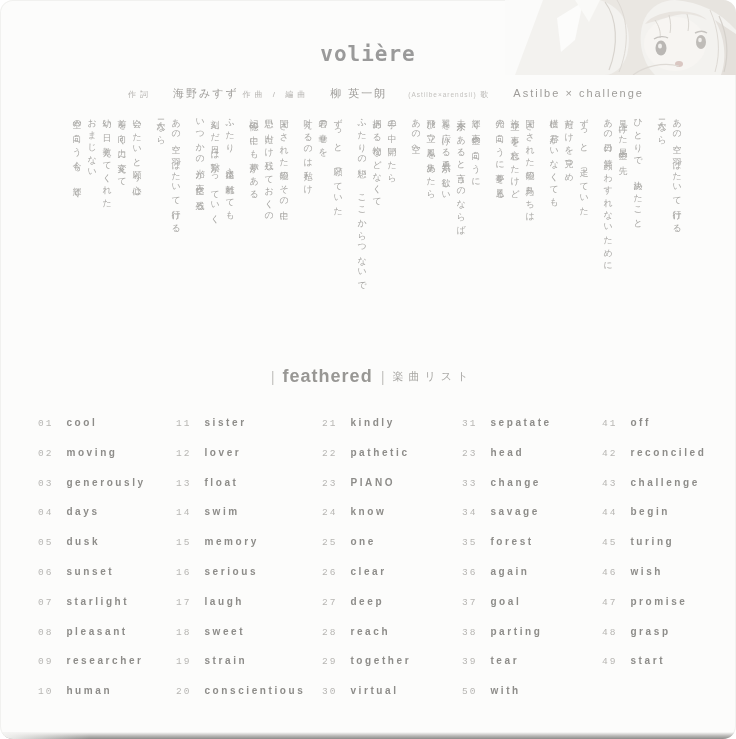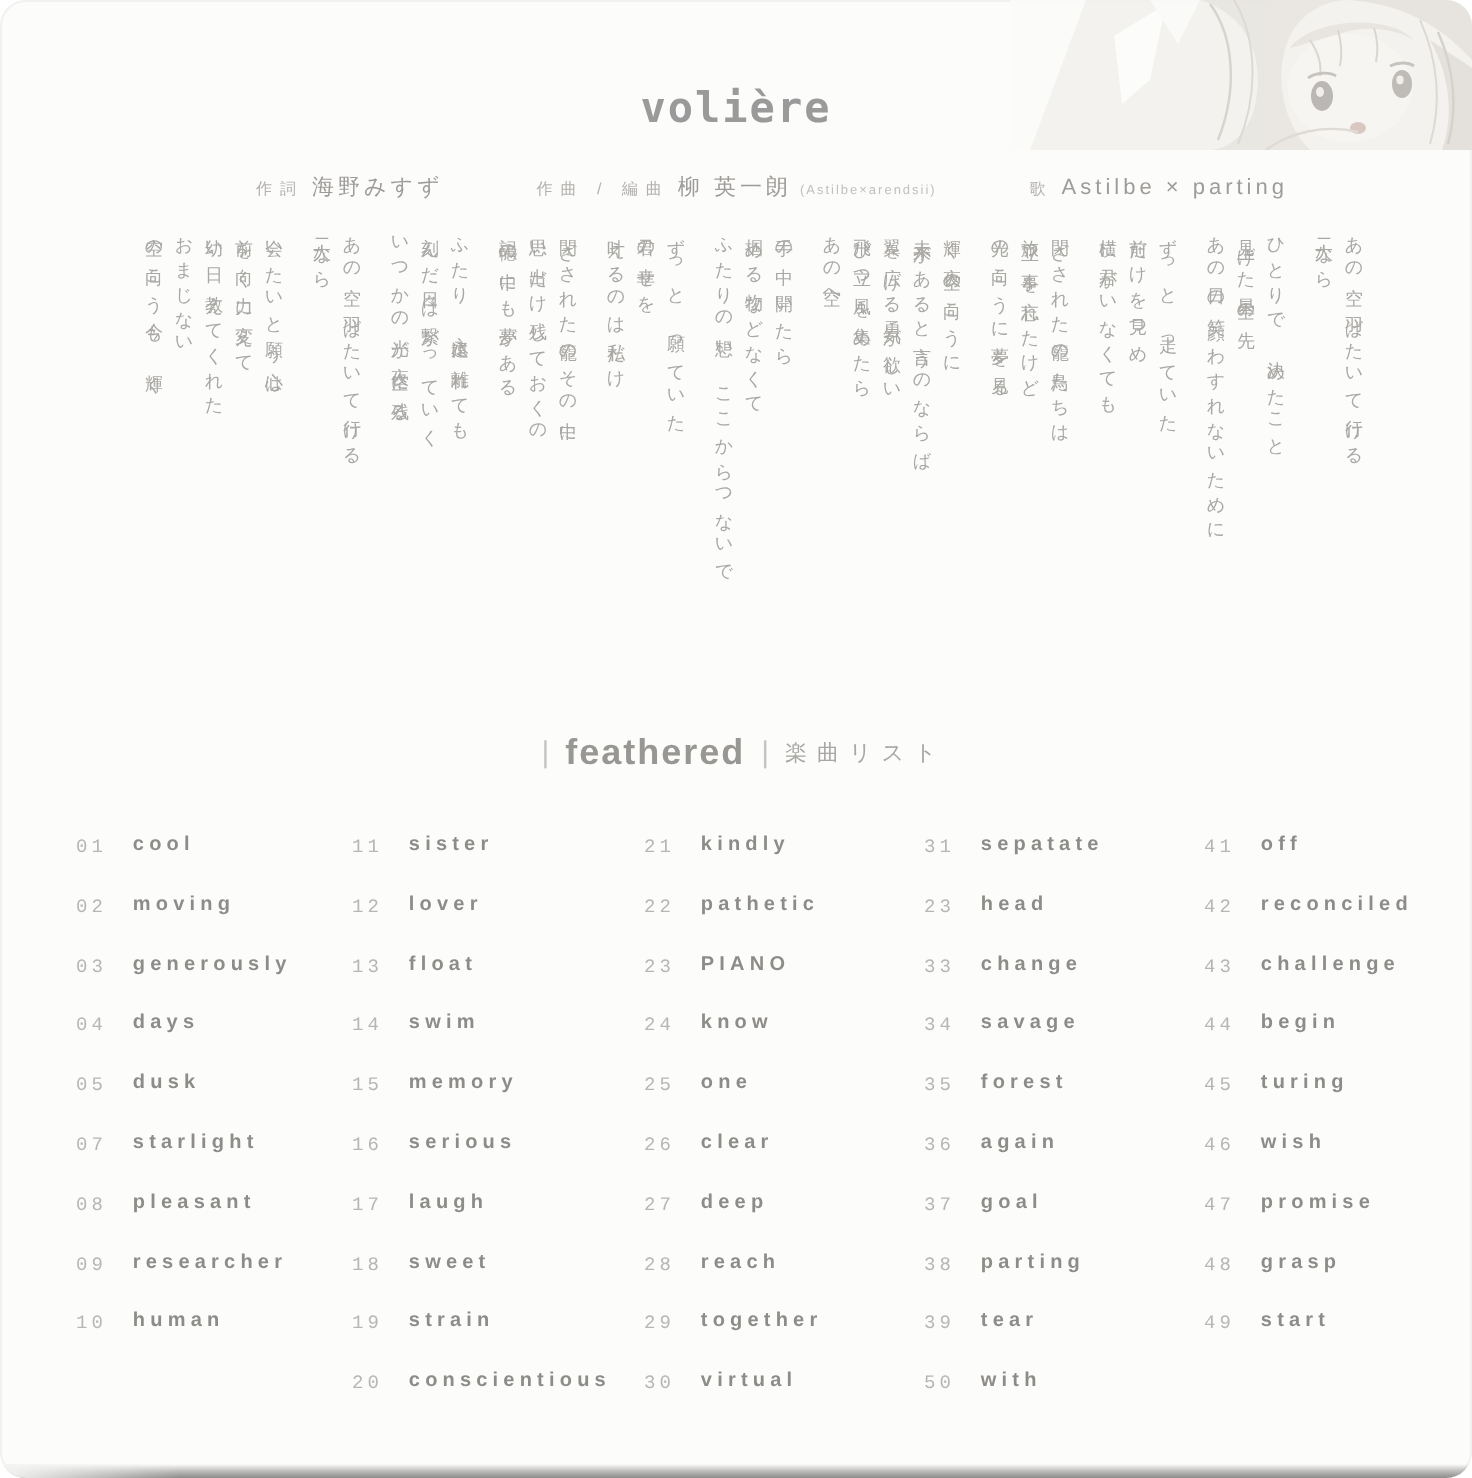--- a/index.html
+++ b/index.html
@@ -19,21 +19,21 @@
     position:absolute;top:42px;left:0;right:0;
     text-align:center;
     font-family:"DejaVu Sans Mono","Liberation Mono",monospace;
     font-weight:bold;font-size:21px;letter-spacing:1px;
     color:#9a9a9a;
   }
   .credits{
     position:absolute;top:86px;left:128px;right:92px;
     display:flex;justify-content:space-between;align-items:baseline;
   }
-  .credit{display:flex;align-items:baseline;gap:4px;white-space:nowrap;}
+  .credit{display:flex;align-items:baseline;gap:21px;white-space:nowrap;}
   .credit-role{font-size:8px;letter-spacing:4px;color:#b3b1ae;}
   .credit-name{font-size:11px;letter-spacing:2px;color:#9e9c99;}
   .credit-note{font-size:6.5px;letter-spacing:1px;color:#c2c0bd;}
   
   .lyrics-block{
     position:absolute;top:112px;right:52px;height:196px;
     writing-mode:vertical-rl;
     color:#a9a8a5;
     font-size:9px;
     letter-spacing:2.2px;
@@ -122,21 +122,21 @@
       <span class="credit-role">作詞</span>
       <span class="credit-name">海野みすず</span>
     </div>
     <div class="credit">
       <span class="credit-role">作曲 / 編曲</span>
       <span class="credit-name">柳 英一朗</span>
       <span class="credit-note">(Astilbe×arendsii)</span>
     </div>
     <div class="credit">
       <span class="credit-role">歌</span>
-      <span class="credit-name">Astilbe × parting</span>
+      <span class="credit-name">Astilbe × challenge</span>
     </div>
   </div>
 
   <div class="lyrics-block">
       <div class="stanza">
         <div class="lyric-line">あの空　羽ばたいて行ける</div>
         <div class="lyric-line">二人なら</div>
       </div>
       <div class="stanza">
         <div class="lyric-line">ひとりで　決めたこと</div>
@@ -213,20 +213,24 @@
         </div>
         <div class="track-row">
           <span class="track-no">04</span>
           <span class="track-title">days</span>
         </div>
         <div class="track-row">
           <span class="track-no">05</span>
           <span class="track-title">dusk</span>
         </div>
         <div class="track-row">
+          <span class="track-no">06</span>
+          <span class="track-title">sunset</span>
+        </div>
+        <div class="track-row">
           <span class="track-no">07</span>
           <span class="track-title">starlight</span>
         </div>
         <div class="track-row">
           <span class="track-no">08</span>
           <span class="track-title">pleasant</span>
         </div>
         <div class="track-row">
           <span class="track-no">09</span>
           <span class="track-title">researcher</span>

